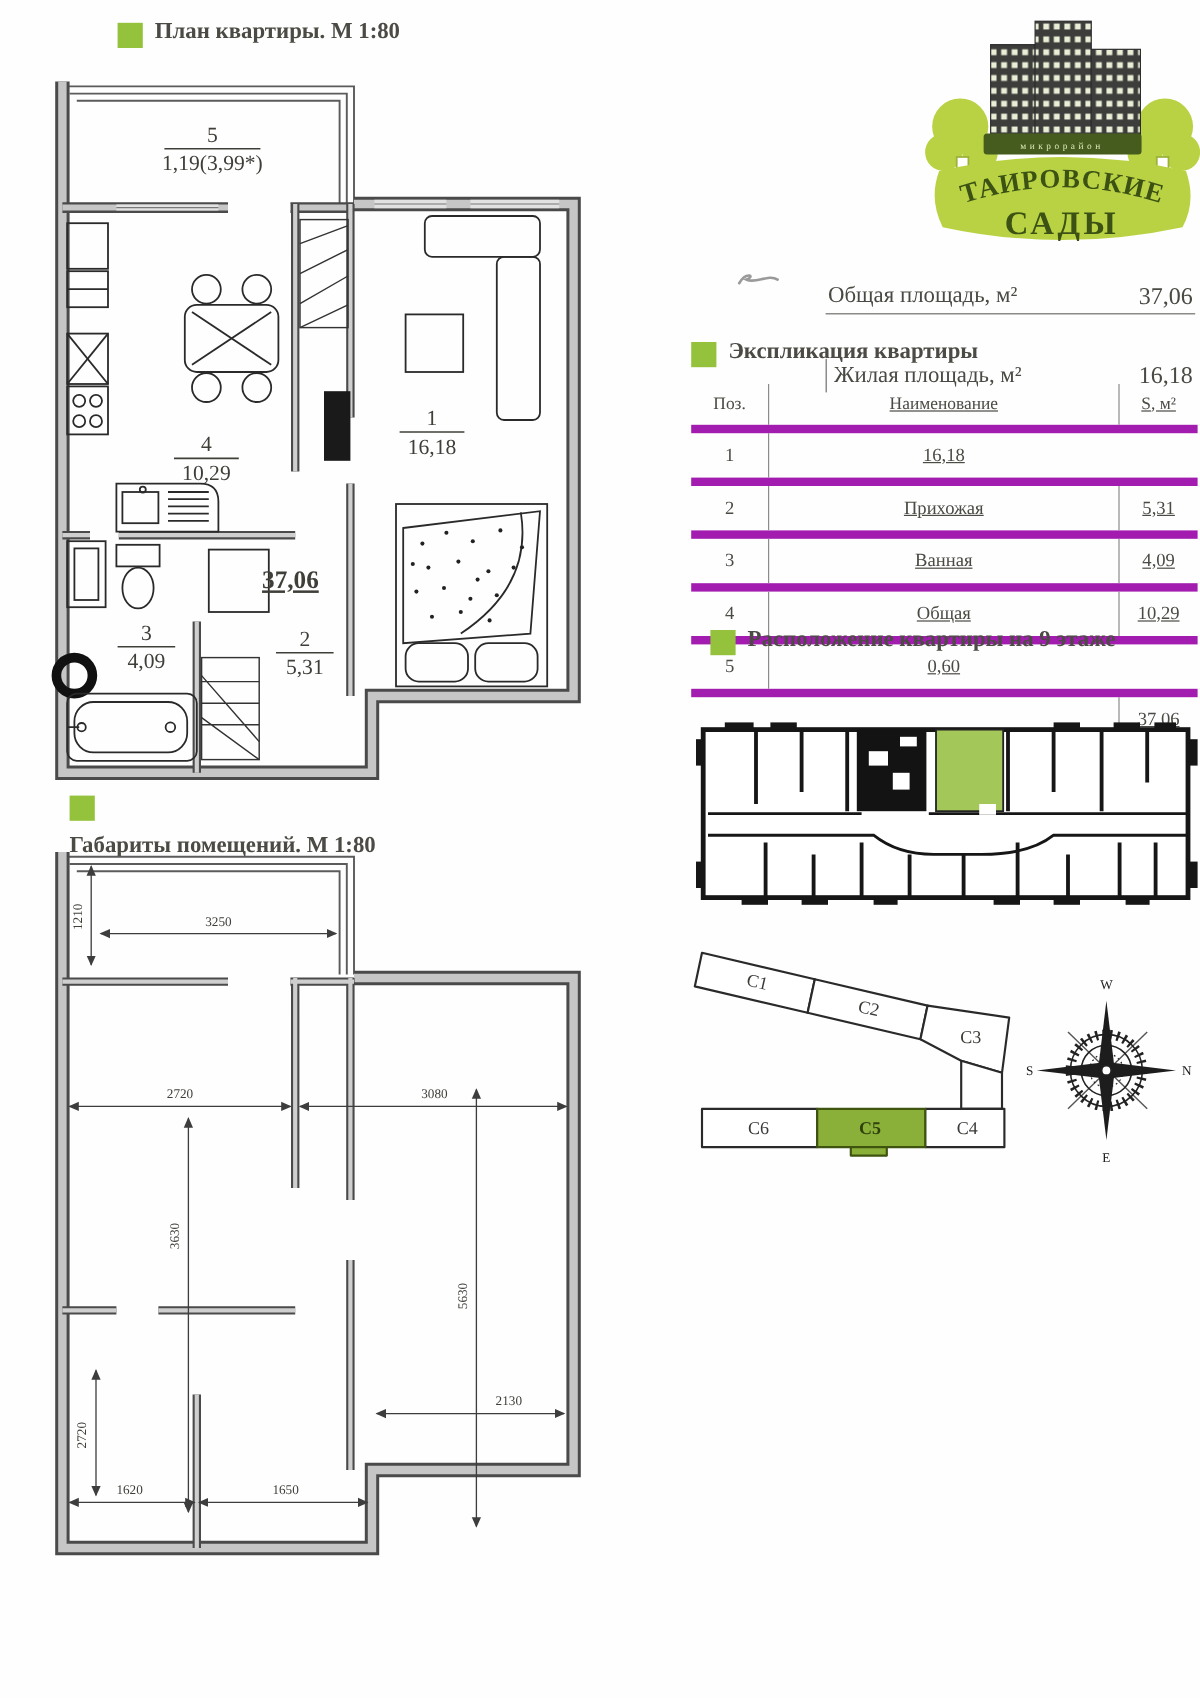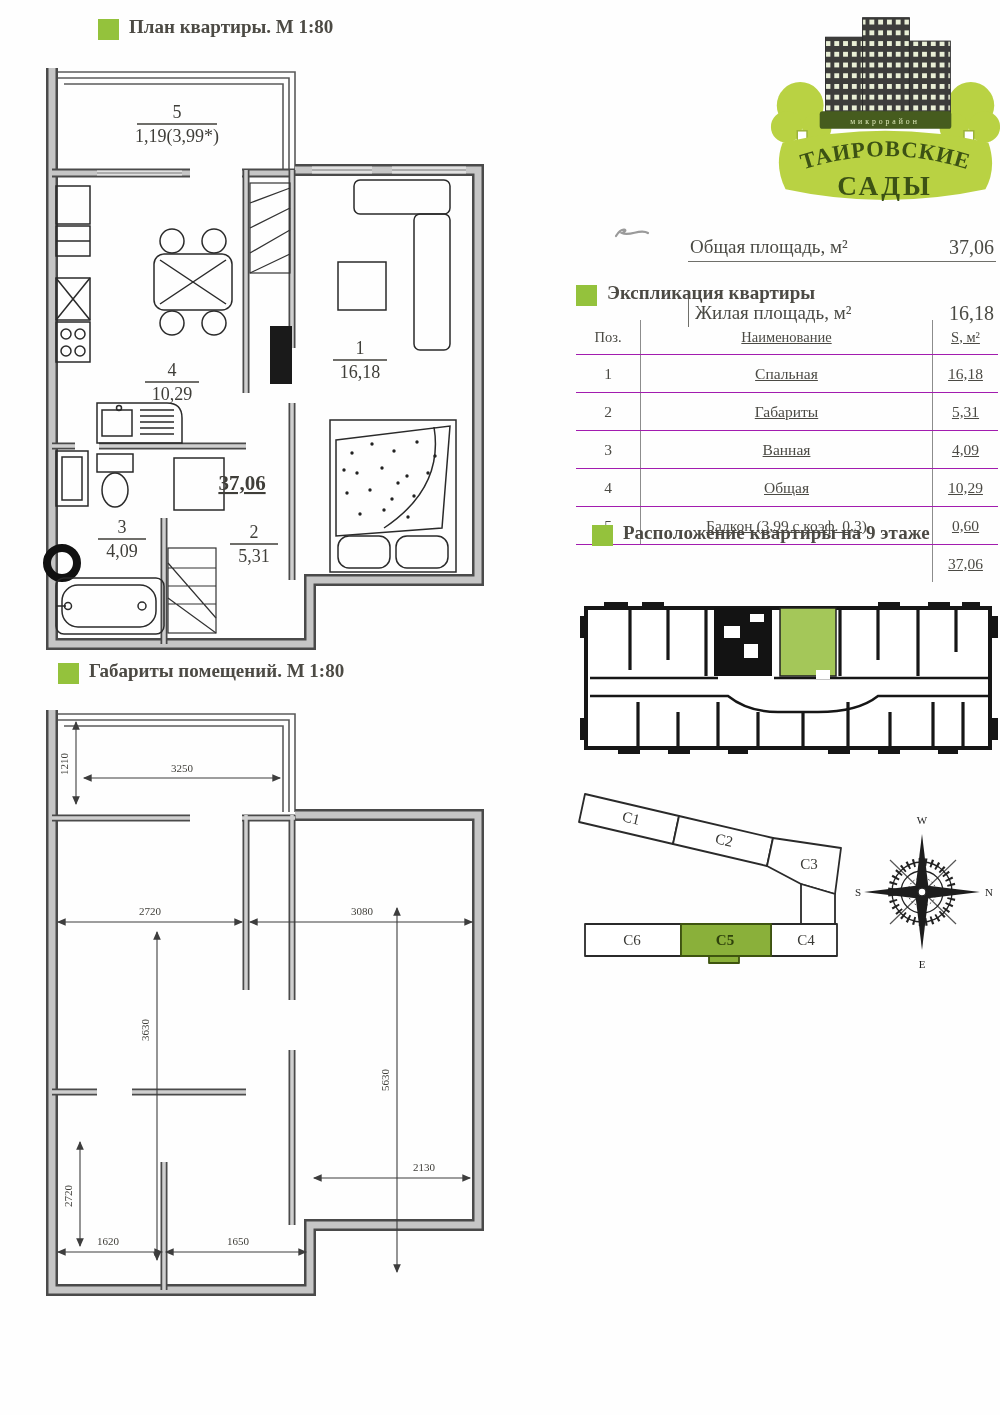--- a/index.html
+++ b/index.html
@@ -9,21 +9,21 @@
              font-size:19px;font-weight:600;color:#4c4a44;line-height:1.12;}
   .bullet{width:21px;height:21px;background:#94c23c;flex:0 0 auto;margin-top:3px;}
   .summary{position:absolute;left:688px;top:196px;width:308px;font-size:19px;}
   .summary .row{display:flex;justify-content:space-between;align-items:center;height:28px;padding:0 2px;margin-top:37px;}
   .summary .row1{border-bottom:1.5px solid #6f6f6a;}
   .summary .row2{border-left:1.5px solid #6f6f6a;padding-left:6px;gap:16px;}
   .summary .val{font-size:20px;}
   .expl{position:absolute;left:576px;top:320px;width:422px;font-size:15.5px;color:#4b4a44;}
   .expl .tr{display:grid;grid-template-columns:64px 292px 66px;align-items:center;height:37px;}
   .expl .tr.head{height:34px;font-size:14.5px;}
-  .expl .tr{border-bottom:1px solid #a21caf;}
+  .expl .tr{border-bottom:7px solid #a21caf;}
   .expl .tr.total{border-bottom:none;}
   .expl .td{text-align:center;padding:0 3px;}
   .expl .c2,.expl .c3{border-left:1px solid #8c8c8c;height:100%;display:flex;align-items:center;justify-content:center;text-decoration:underline;}
   svg text{font-family:"Liberation Serif",serif;}
 </style>
 </head>
 <body>
 
 <div class="page">
 
@@ -220,41 +220,39 @@
   </div>
 
   <div class="expl">
     <div class="tr head">
       <div class="td">Поз.</div>
       <div class="td c2">Наименование</div>
       <div class="td c3">S, м²</div>
     </div>
     <div class="tr">
       <div class="td">1</div>
-      <div class="td c2">Спальная</div>
       <div class="td c3">16,18</div>
     </div>
     <div class="tr">
       <div class="td">2</div>
-      <div class="td c2">Габариты</div>
+      <div class="td c2">Прихожая</div>
       <div class="td c3">5,31</div>
     </div>
     <div class="tr">
       <div class="td">3</div>
       <div class="td c2">Ванная</div>
       <div class="td c3">4,09</div>
     </div>
     <div class="tr">
       <div class="td">4</div>
       <div class="td c2">Общая</div>
       <div class="td c3">10,29</div>
     </div>
     <div class="tr">
       <div class="td">5</div>
-      <div class="td c2">Балкон (3,99 с коэф. 0,3)</div>
       <div class="td c3">0,60</div>
     </div>
     <div class="tr total">
       <div class="td"></div>
       <div class="td c2" style="border-left-color:transparent"></div>
       <div class="td c3">37,06</div>
     </div>
   </div>
 
   <div class="sec-title" style="left:592px;top:522px;width:410px;">
@@ -333,21 +331,21 @@
     <polygon points="70,22 77,80 70,138 63,80" fill="#1d1d1d"></polygon>
     <circle cx="70" cy="80" r="4" fill="#fff" stroke="#222" stroke-width="1.5"></circle>
     <g font-size="11" fill="#1d1d1d" text-anchor="middle">
       <text x="70" y="12">W</text>
       <text x="137" y="84">N</text>
       <text x="70" y="156">E</text>
       <text x="6" y="84">S</text>
     </g>
   </svg>
 
-  <div class="sec-title" style="left:58px;top:660px;">
+  <div class="sec-title" style="left:58px;top:660px;flex-direction:column;">
     <div class="bullet"></div>
     <div>Габариты помещений. М 1:80</div>
   </div>
 
   <svg style="position:absolute;left:42px;top:700px;" width="450" height="600" viewBox="0 0 450 600">
     <defs>
       <marker id="arr" markerWidth="10" markerHeight="10" refX="7" refY="5" orient="auto-start-reverse">
         <path d="M0,1.5 L8,5 L0,8.5 Z" fill="#3d3d3d"></path>
       </marker>
     </defs>

